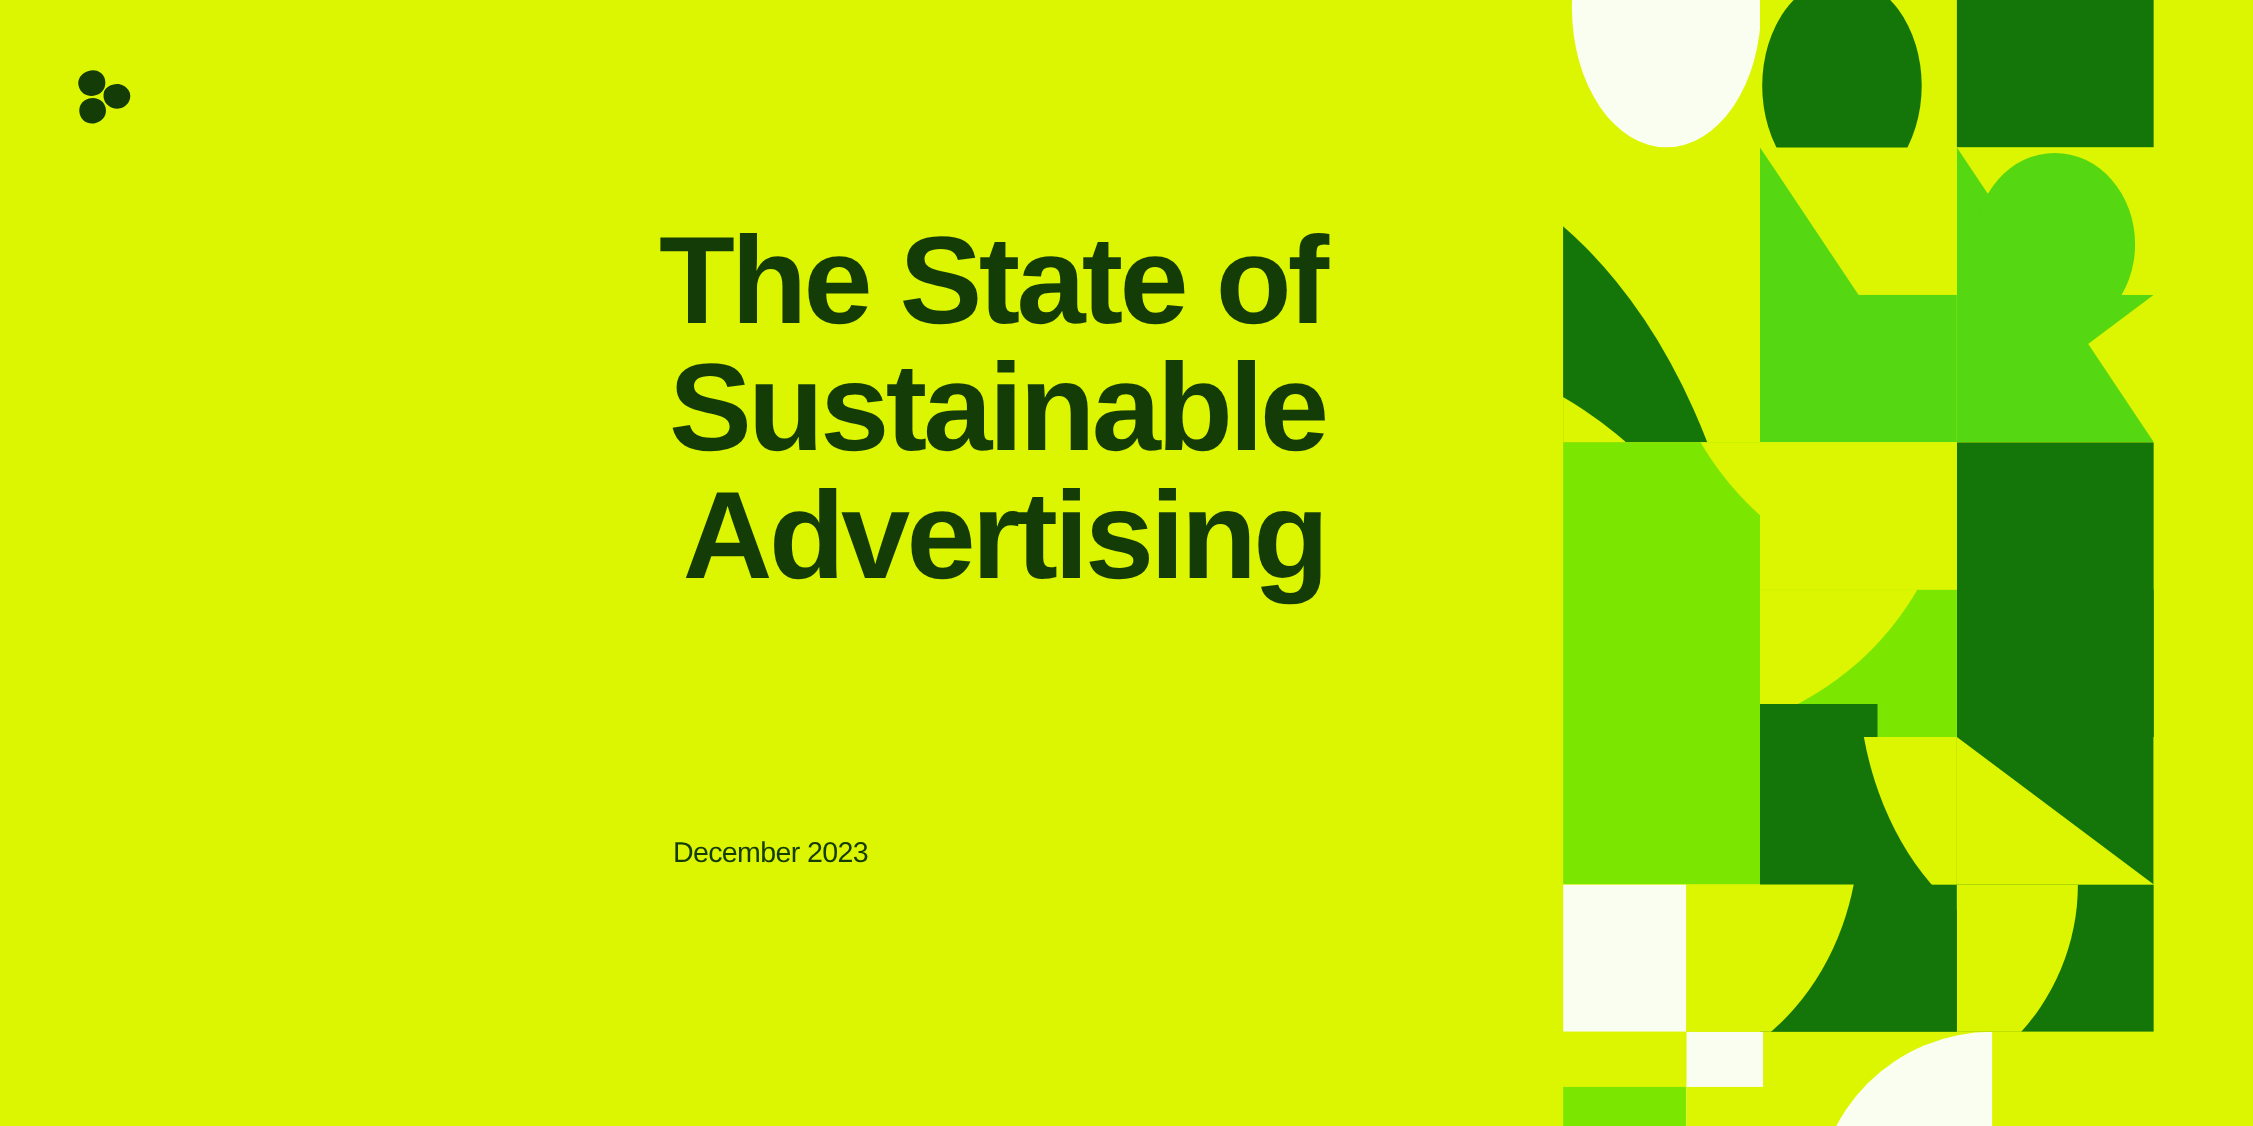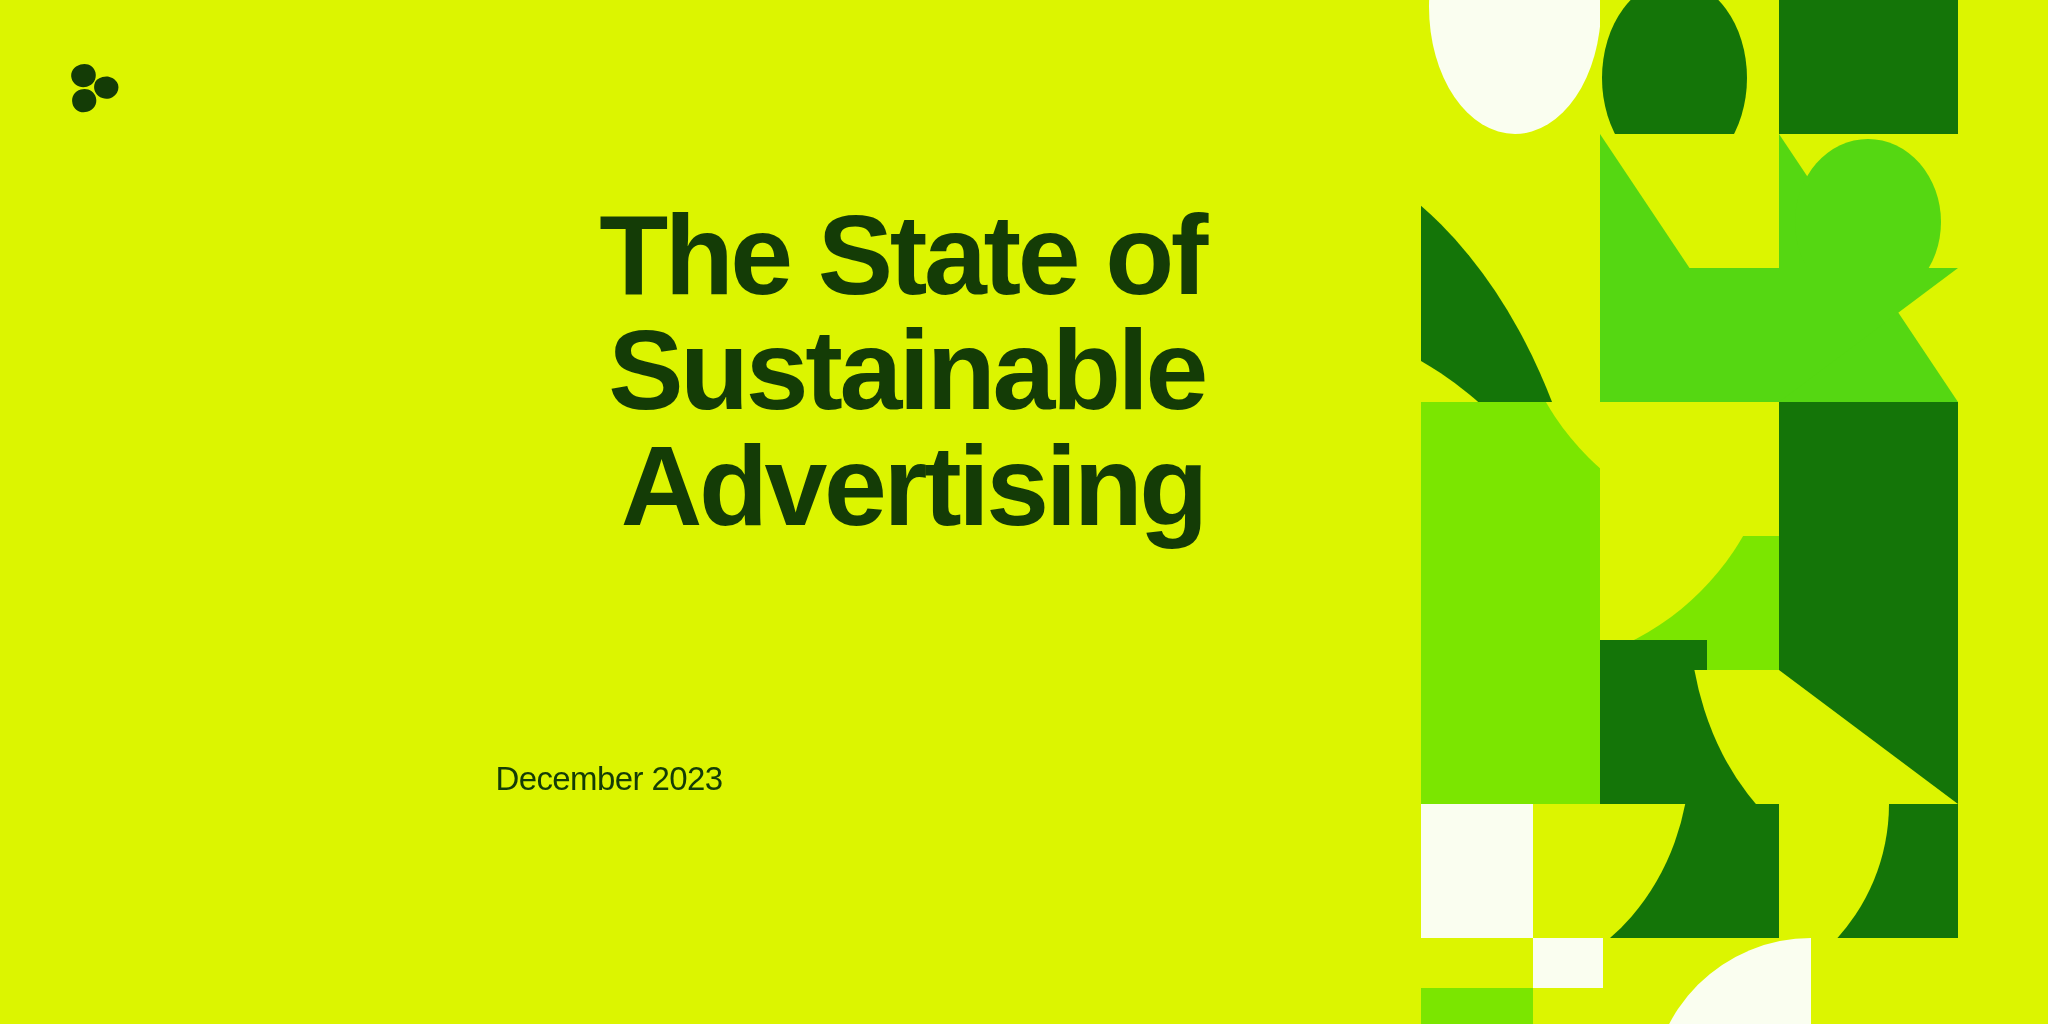--- a/index.html
+++ b/index.html
@@ -23,23 +23,23 @@
     color:#143C06;
     font-size:113px;
     line-height:1.02;
     font-weight:700;
     letter-spacing:-3.4px;
     white-space:pre-line;
   }
   .date{
     position:absolute;
     left:0px;top:760px;width:789px;
-    text-align:center;
+    text-align:right;
     color:#143C06;
-    font-size:33px;
+    font-size:26px;
     font-weight:500;
     letter-spacing:-0.6px;
     padding-left:429px;
     box-sizing:border-box;
   }
 
   
   .pattern{
     position:absolute;
     left:1421px;top:0px;

